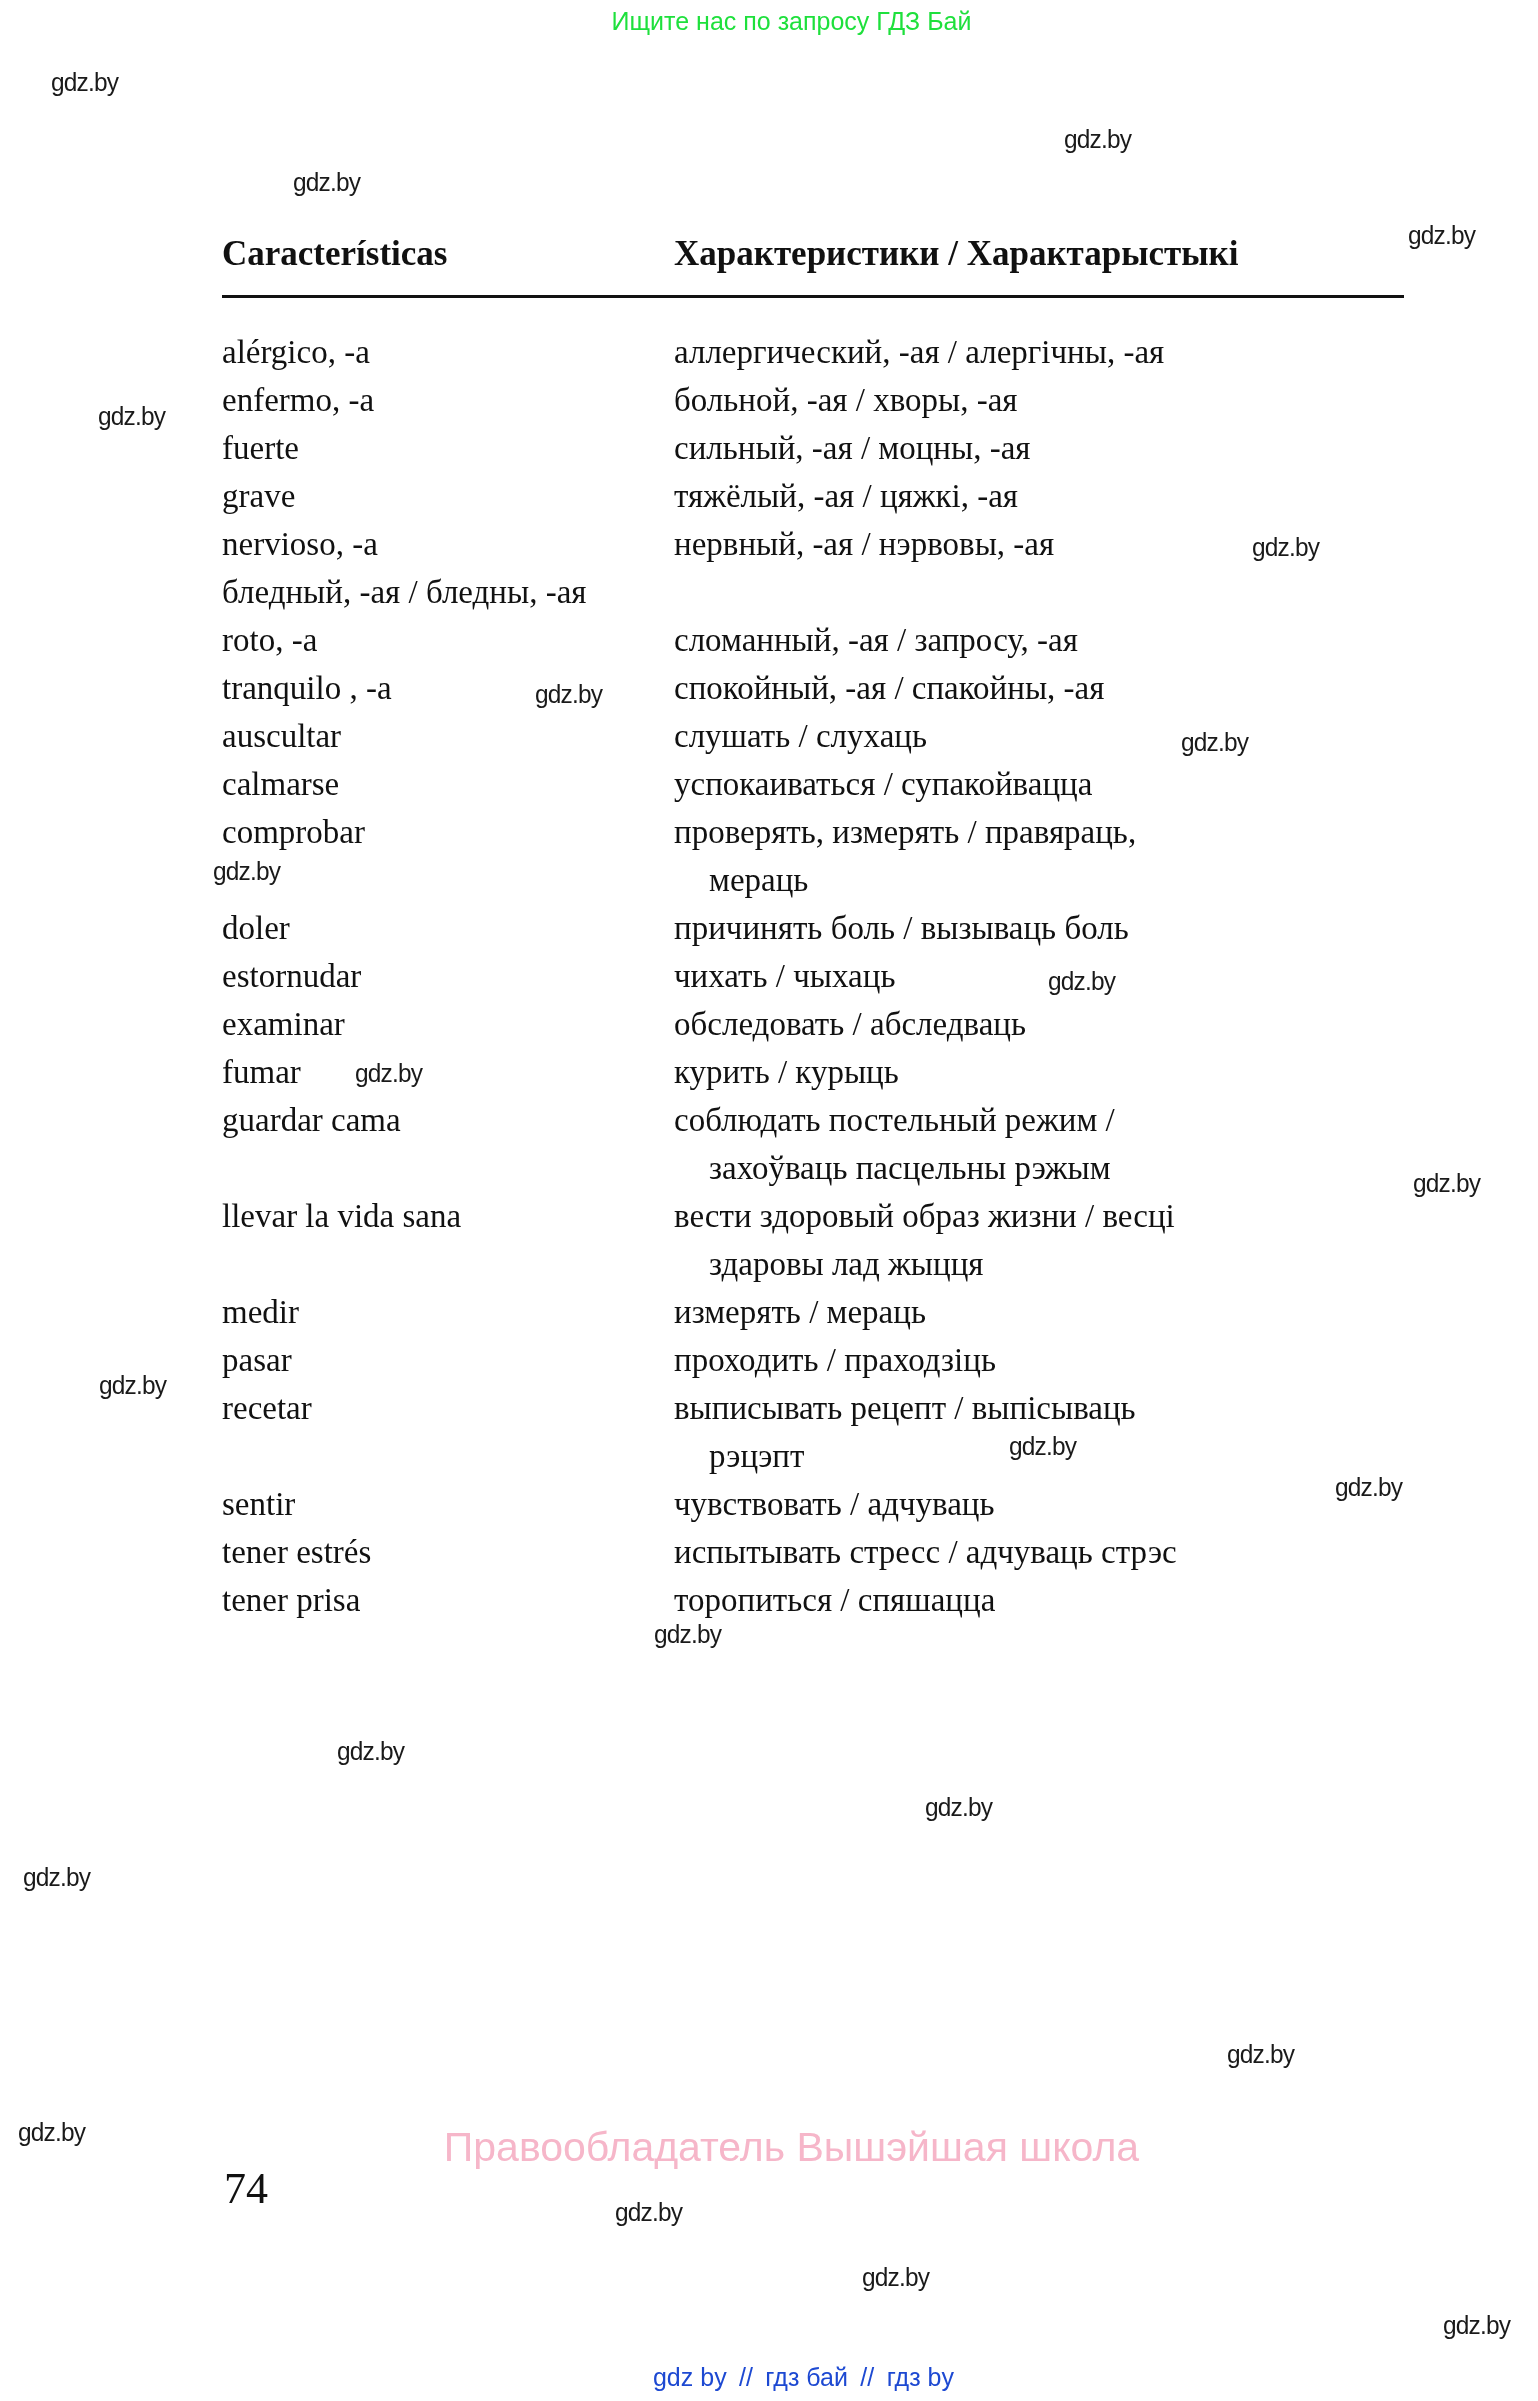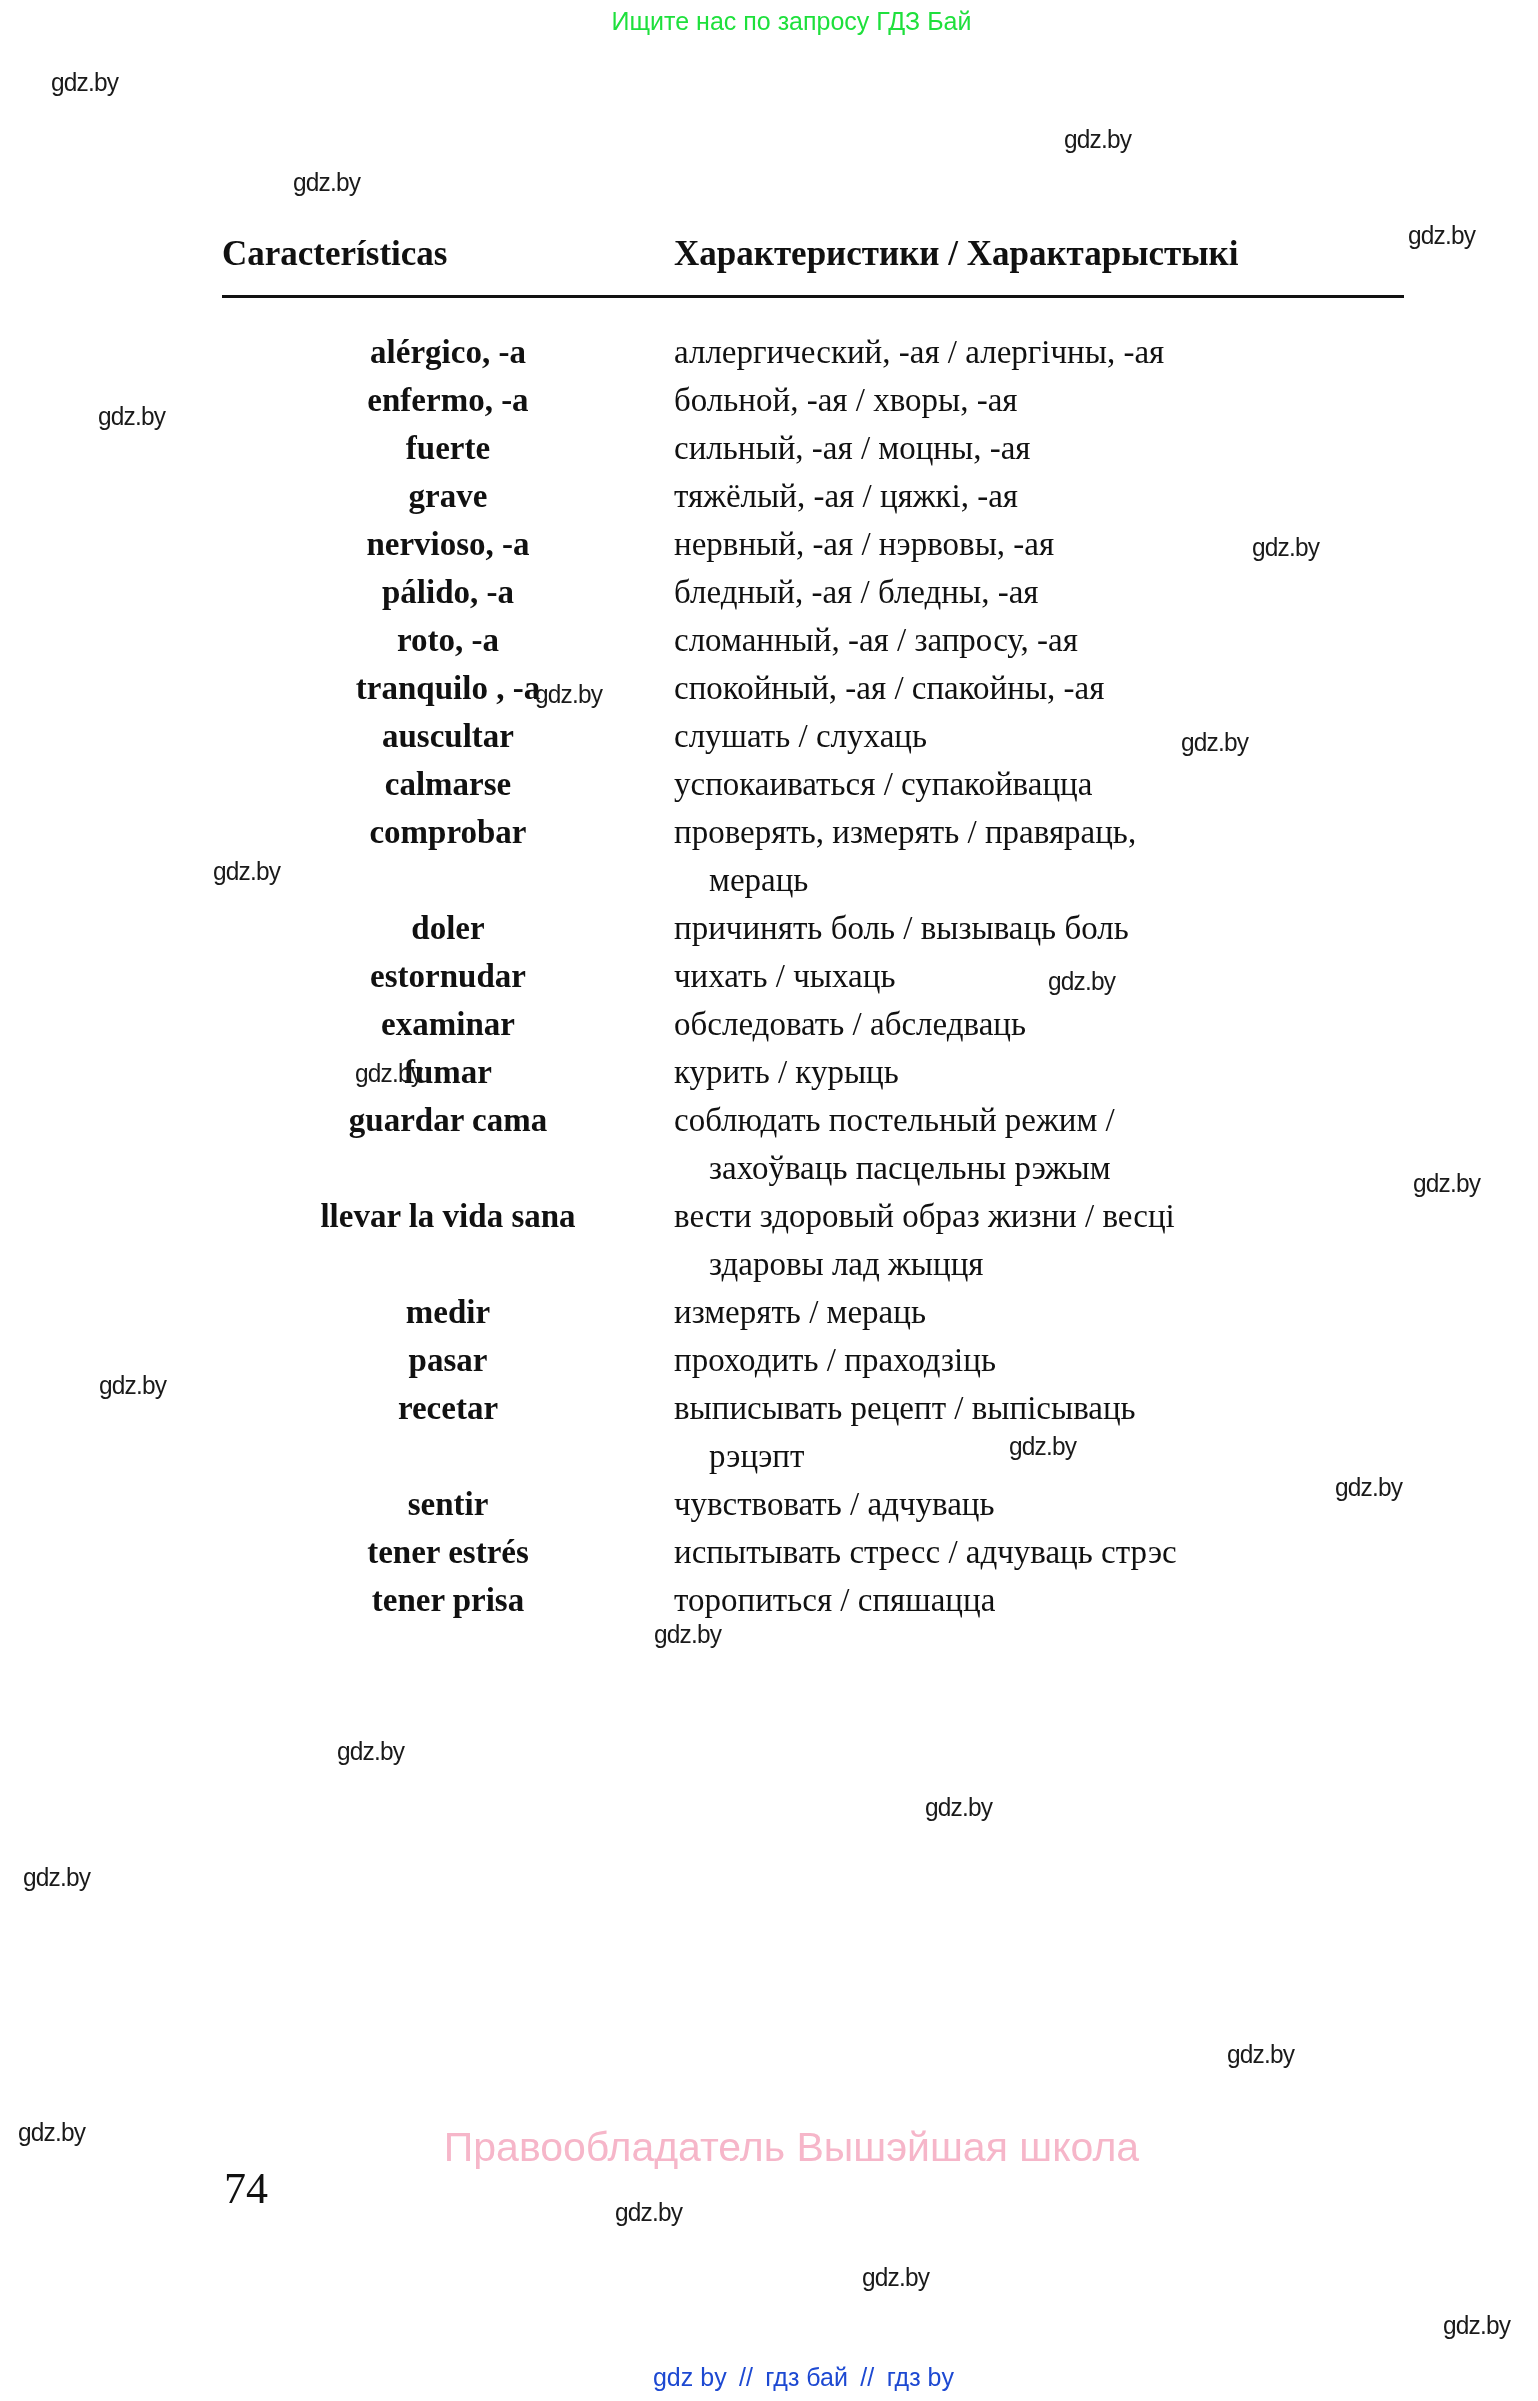--- a/index.html
+++ b/index.html
@@ -37,21 +37,21 @@
   
   .vocab {
     position:absolute; left:222px; top:232px; width:1182px;
   }
   .vocab-header { display:flex; font-weight:bold; font-size:35px; line-height:43px; }
   .vocab-header .col-left { width:452px; flex:0 0 452px; }
   .vocab-header .col-right { flex:1; }
   .rule { border-top:3.5px solid #111; margin-top:19.5px; }
   .rows { margin-top:30px; font-size:33px; line-height:48px; }
   .row { display:flex; align-items:flex-start; }
-  .cell-left { width:452px; flex:0 0 452px; font-weight:bold;text-align:center; }
+  .cell-left { width:452px; flex:0 0 452px; font-weight:normal; }
   .cell-right { flex:1; }
   .cell-right .tr-line.indent { padding-left:35px; }
 
   
   .page-number {
     position:absolute; left:224px; top:2163px;
     font-size:44px; font-family:Liberation Serif, serif;
   }
   .copyright {
     position:absolute; top:2124px; left:0; width:100%;
@@ -108,21 +108,20 @@
             <div class="tr-line">тяжёлый, -ая / цяжкі, -ая</div>
           </div>
         </div>
         <div class="row">
           <div class="cell-left">nervioso, -a</div>
           <div class="cell-right">
             <div class="tr-line">нервный, -ая / нэрвовы, -ая</div>
           </div>
         </div>
         <div class="row">
-          <div class="cell-left">pálido, -a</div>
           <div class="cell-right">
             <div class="tr-line">бледный, -ая / бледны, -ая</div>
           </div>
         </div>
         <div class="row">
           <div class="cell-left">roto, -a</div>
           <div class="cell-right">
             <div class="tr-line">сломанный, -ая / запросу, -ая</div>
           </div>
         </div>

